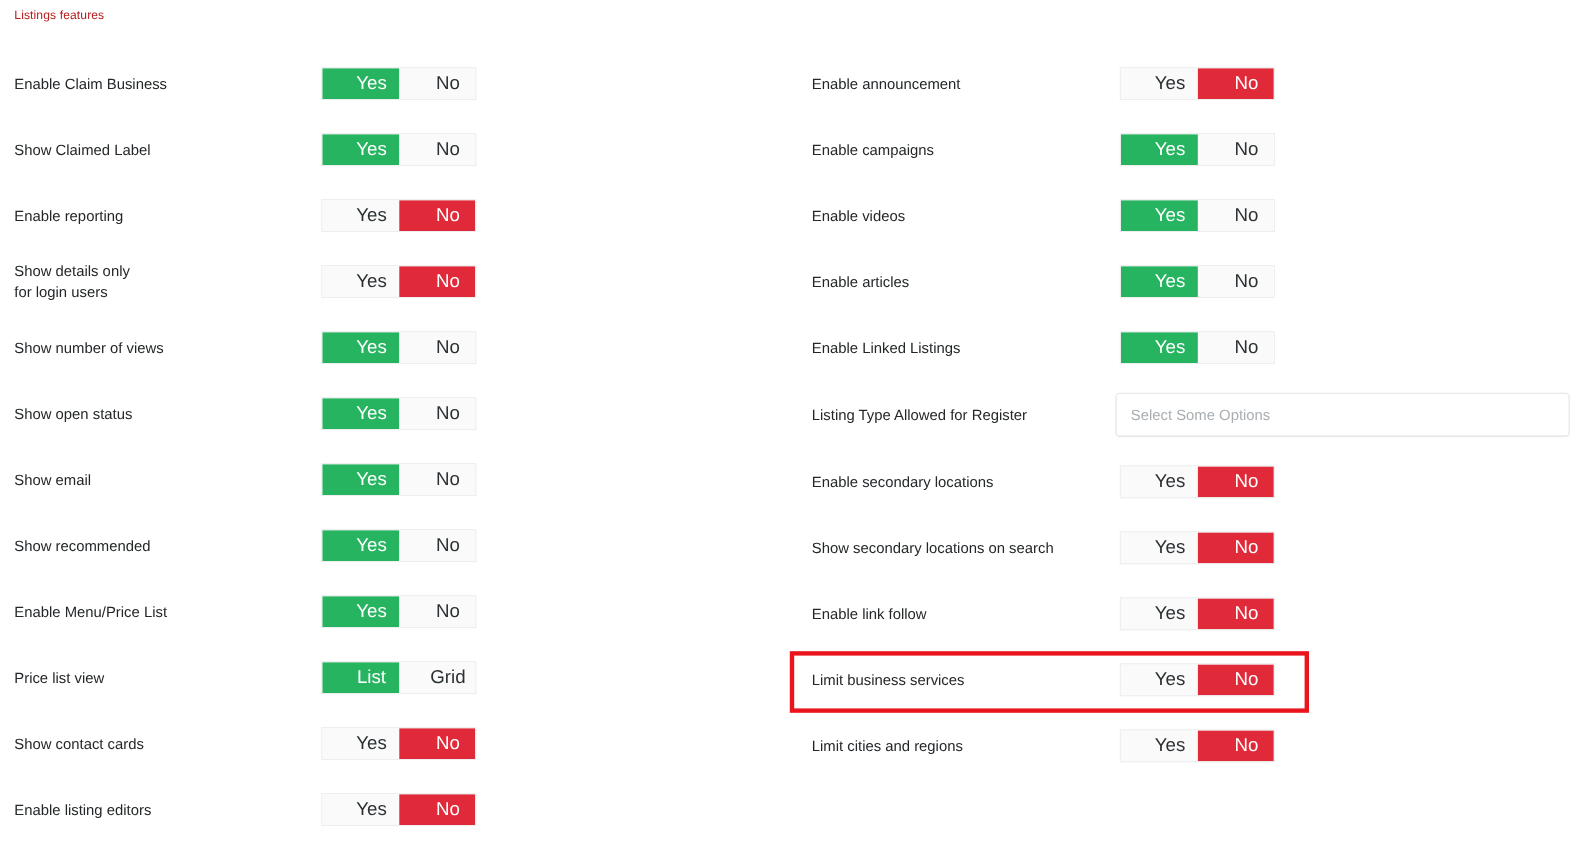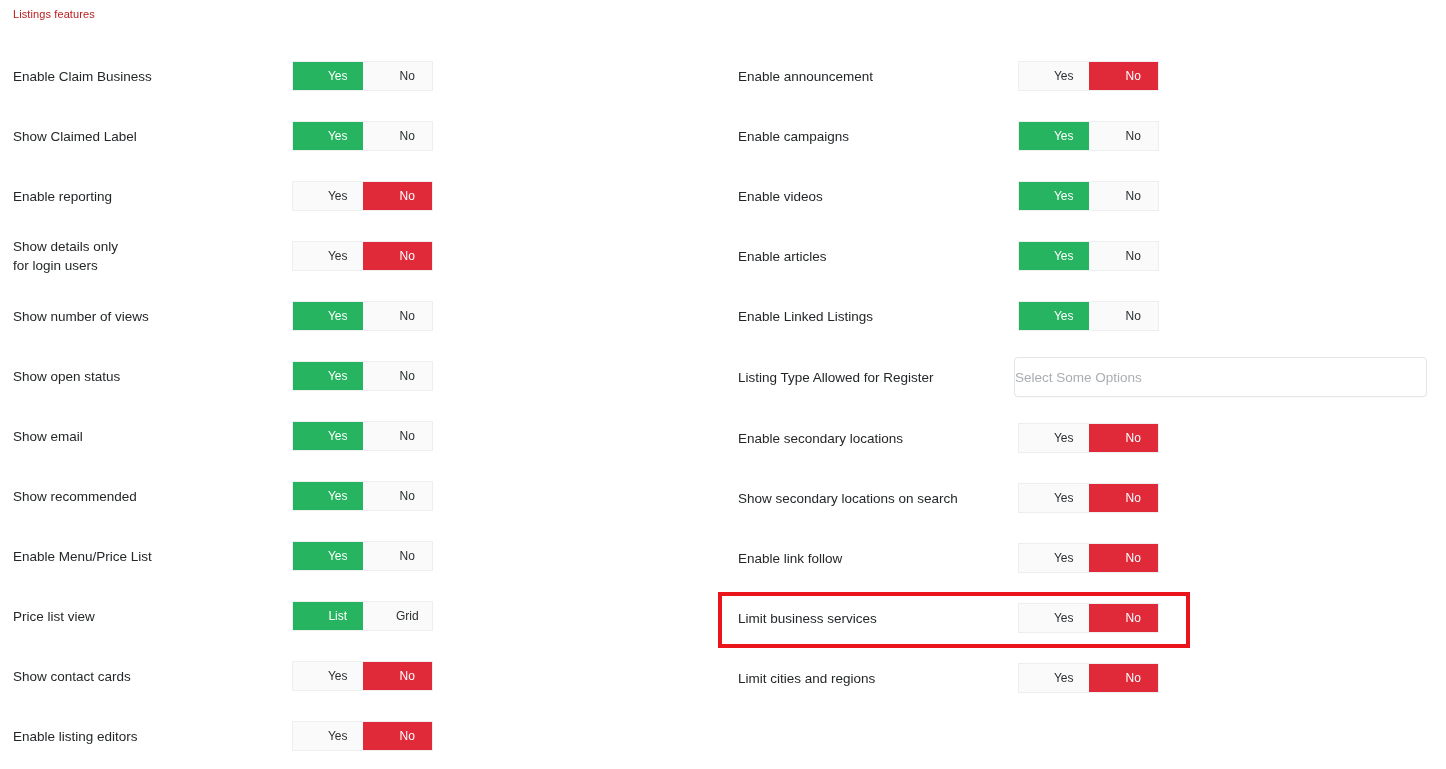--- a/index.html
+++ b/index.html
@@ -70,21 +70,21 @@
     border: 1px solid #eceeef;
     overflow: hidden;
   }
   .col-right .toggle { left: 310px; }
 
   .toggle-opt {
     flex: 1 1 50%;
     display: flex;
     align-items: center;
     justify-content: center;
-    font-size: 12px;
+    font-size: 17px;
     color: #2b3033;
     background: #fafafa;
     cursor: pointer;
     user-select: none;
     height: 100%;
     padding-left: 20px;
   }
   .toggle-opt.on-green {
     background: #27b460;
     color: #ffffff;
@@ -100,21 +100,21 @@
     top: 50%;
     transform: translateY(-50%);
     left: 306px;
     width: 413px;
     height: 40px;
     background: #ffffff;
     border: 1px solid #e2e4e6;
     border-radius: 4px;
     display: flex;
     align-items: center;
-    padding: 0 0;
+    padding: 0 13px;
     box-shadow: 0 1px 1px rgba(0,0,0,0.02);
     cursor: text;
   }
   .select-placeholder {
     font-size: 13.5px;
     color: #a9aeb2;
   }
 
   .highlight-box {
     position: absolute;

